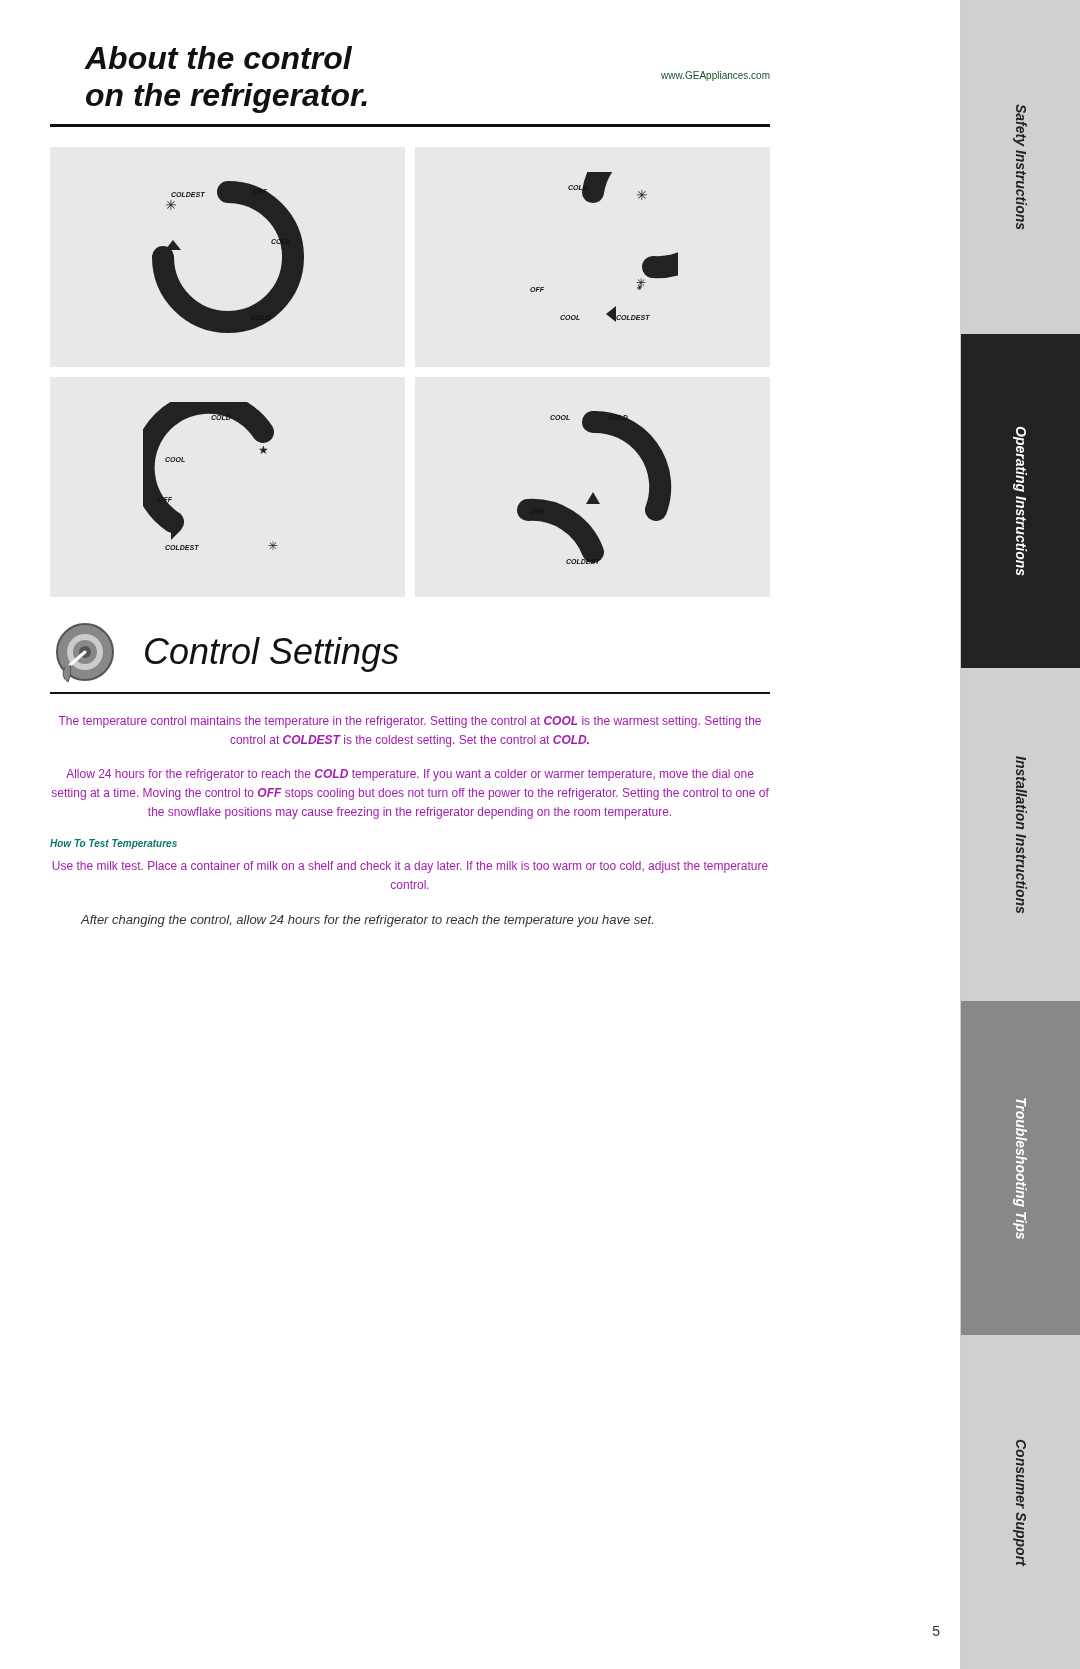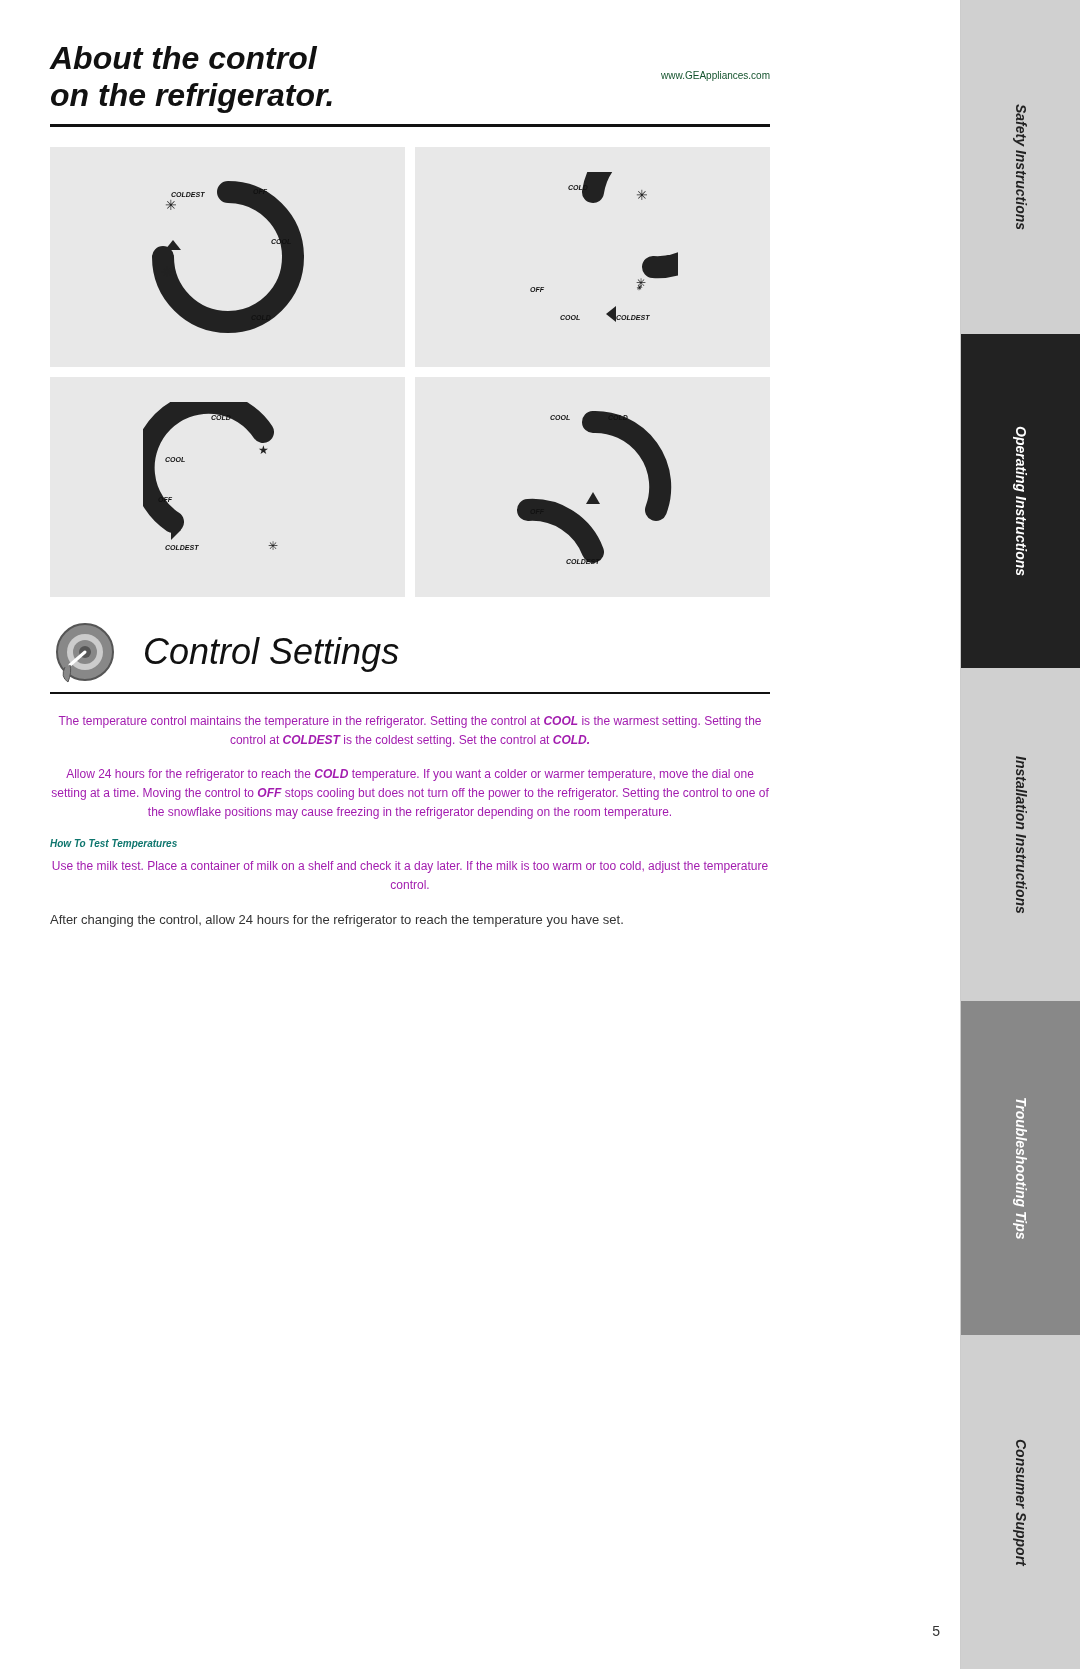--- a/index.html
+++ b/index.html
@@ -81,20 +81,21 @@
       align-items: flex-start;
       margin-bottom: 10px;
     }
 
     .page-title {
       font-size: 32px;
       font-weight: 900;
       font-style: italic;
       color: #111;
       line-height: 1.15;
+      margin-left: 35px;
     }
 
     .website {
       font-size: 10px;
       color: #14532d;
       margin-top: 30px;
       font-style: normal;
     }
 
     .divider {
@@ -176,23 +177,25 @@
     .how-to-title {
       font-size: 10px;
       font-weight: 900;
       font-style: italic;
       margin-bottom: 8px;
       color: #0f766e;
     }
 
     .italic-text {
       font-size: 13px;
+      font-style: italic;
       color: #333;
       line-height: 1.5;
       margin-bottom: 10px;
+      margin-left: 31px;
     }
 
     .page-number {
       position: absolute;
       bottom: 30px;
       right: 140px;
       font-size: 14px;
       color: #333;
     }
 

